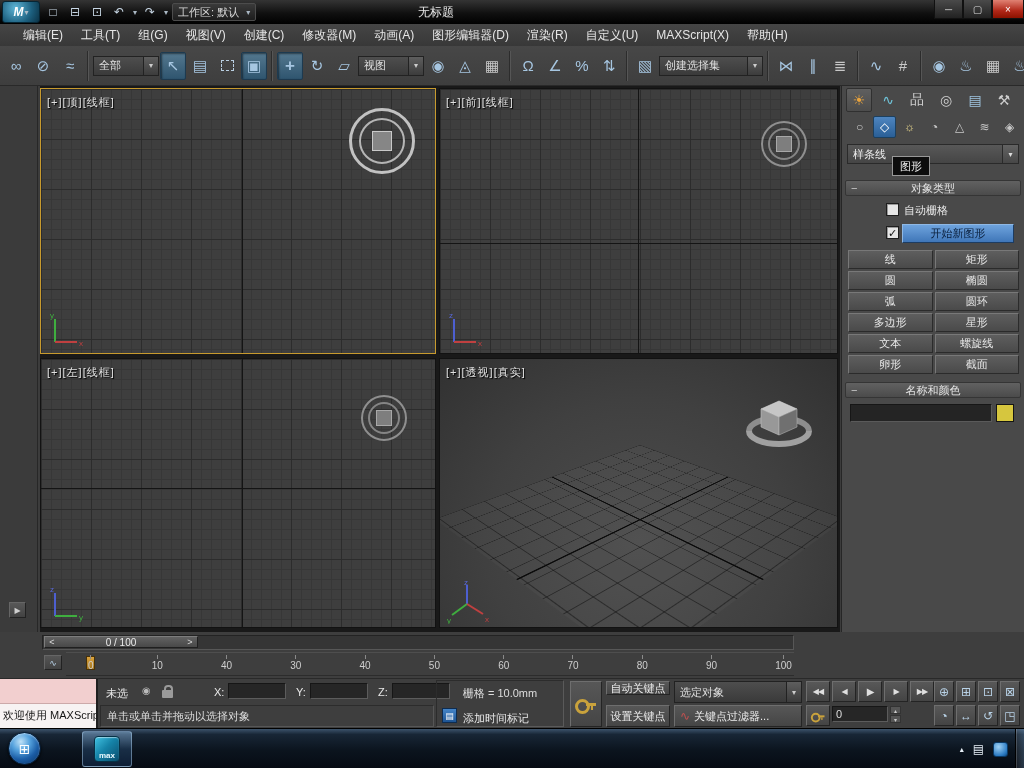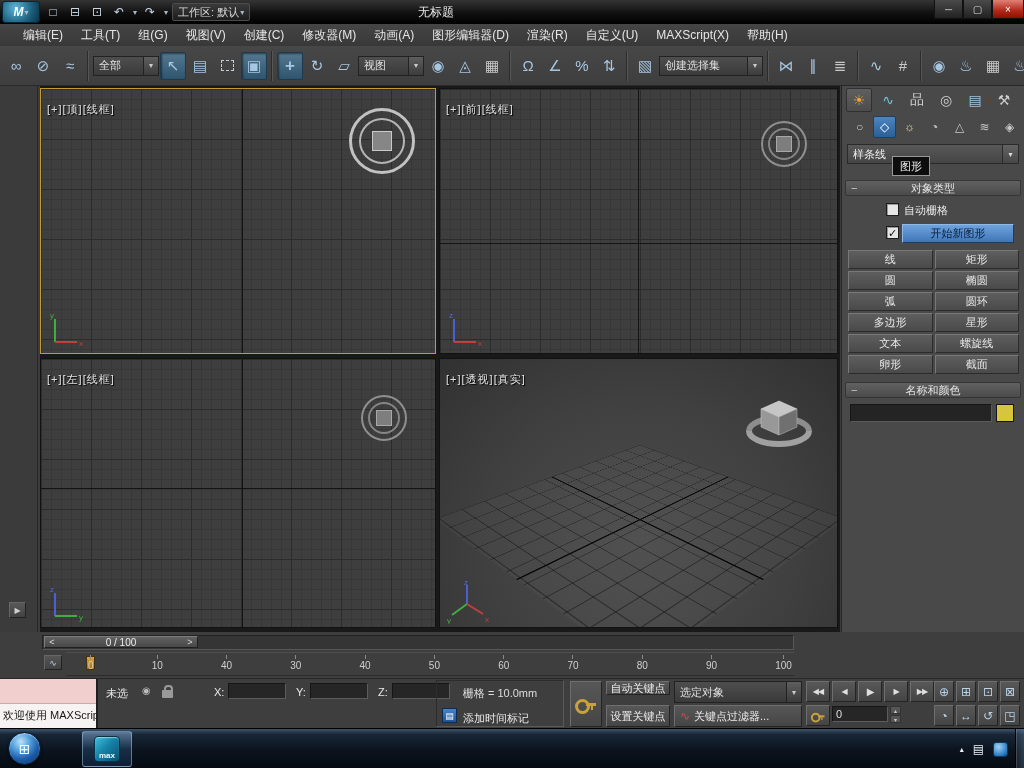--- a/index.html
+++ b/index.html
@@ -2,21 +2,21 @@
 <html><head>
 <meta charset="utf-8">
 <style>
 *{margin:0;padding:0;box-sizing:border-box;font-family:"Liberation Sans","DejaVu Sans",sans-serif;-webkit-user-select:none}
 html,body{width:1024px;height:768px;overflow:hidden;background:#3c3c3c;position:relative;color:#ddd}
 
 .titlebar{position:absolute;left:0;top:0;width:1024px;height:24px;background:linear-gradient(#343434,#101010 55%,#000);display:flex;align-items:center;gap:4px;padding:0 2px;z-index:50}
 .appbtn{width:38px;height:22px;border-radius:3px;background:radial-gradient(circle at 35% 30%,#5fb6d8,#1c5f7e 60%,#0b3246);border:1px solid #062635;display:flex;align-items:center;justify-content:center;color:#fff;font-weight:bold;font-size:12px;font-style:italic}
 .qat{width:18px;height:18px;display:flex;align-items:center;justify-content:center;color:#c9d8e6;font-size:12px}
 .caret{font-size:8px;color:#aab8c4;margin-left:1px}
-.wscombo{height:18px;background:linear-gradient(#3a3a3a,#1d1d1d);border:1px solid #4c4c4c;border-radius:2px;display:flex;align-items:center;padding:0 5px;font-size:11px;color:#d8d8d8;}
+.wscombo{height:18px;background:linear-gradient(#3a3a3a,#1d1d1d);border:1px solid #4c4c4c;border-radius:2px;display:flex;align-items:center;padding:0 5px;font-size:11px;color:#d8d8d8;gap:6px}
 .wtitle{position:absolute;left:418px;top:4px;font-size:12px;color:#e8e8e8}
 .srchwrap{position:absolute;left:572px;top:3px;display:flex;align-items:center;gap:6px}
 .srch{width:178px;height:17px;background:#161616;border:1px solid #3c3c3c;border-radius:2px;color:#bbb;font-size:11px;padding:0 5px}
 .srch::placeholder{color:#8d8d8d}
 .mag{width:14px;height:14px;position:relative}
 .mag::before{content:"";position:absolute;left:2px;top:2px;width:6px;height:6px;border:2px solid #bfcfdd;border-radius:50%}
 .mag::after{content:"";position:absolute;left:9px;top:10px;width:5px;height:2px;background:#bfcfdd;transform:rotate(45deg)}
 .info-ic{width:16px;height:16px;display:flex;align-items:center;justify-content:center;color:#cdd9e4;font-size:11px}
 .winbtns{position:absolute;right:0;top:0;display:flex}
 .wb{width:29px;height:19px;display:flex;align-items:center;justify-content:center;font-size:10px;color:#ddd;background:linear-gradient(#4a4a4a,#222);border:1px solid #111;border-top:none}
@@ -32,21 +32,21 @@
 .sep{width:2px;height:30px;background:linear-gradient(90deg,#2c2c2c 50%,#565656 50%);margin:0 3px;flex:none}
 .combo{height:20px;background:linear-gradient(#4e4e4e,#3a3a3a);border:1px solid #222;display:flex;align-items:center;font-size:11px;color:#e0e0e0;flex:none}
 .combo .cv{flex:1;padding:15px 5px;white-space:nowrap;overflow:hidden}
 .combo .ca{width:15px;height:100%;background:linear-gradient(#5e5e5e,#3c3c3c);border-left:1px solid #222;display:flex;align-items:center;justify-content:center;font-size:8px;color:#ccc}
 .dashbox{width:13px;height:11px;border:1px dashed #b9cfe2}
 
 .vparea{position:absolute;left:40px;top:86px;width:800px;height:546px;background:#191919}
 .vp{position:absolute;background-color:#3e3e3e;overflow:hidden;border:1px solid #121212}
 .vp.gridbg{background-image:linear-gradient(90deg,#2c2c2c 1px,transparent 1px),linear-gradient(#2c2c2c 1px,transparent 1px),linear-gradient(90deg,#373737 1px,transparent 1px),linear-gradient(#373737 1px,transparent 1px);background-size:50px 50px,50px 50px,10px 10px,10px 10px}
 .vp.activevp{border:1px solid #c79a2e}
-.vplabel{position:absolute;left:6px;top:13px;font-size:11px;color:#e2e2e2;z-index:6;text-shadow:1px 1px 1px #000;letter-spacing:1px}
+.vplabel{position:absolute;left:6px;top:6px;font-size:11px;color:#e2e2e2;z-index:6;text-shadow:1px 1px 1px #000;letter-spacing:1px}
 .axv{position:absolute;top:0;bottom:0;width:1px;background:#141414;z-index:1}
 .axh{position:absolute;left:0;right:0;height:1px;background:#141414;z-index:1}
 .circ{position:absolute;border-radius:50%;z-index:3}
 .sqobj{position:absolute;z-index:4;background:#868686;border:1px solid #c9c9c9}
 .tripod{position:absolute;left:5px;bottom:3px;z-index:6}
 .persp{background:radial-gradient(ellipse at 50% 68%,#4d4d4d 0%,#404040 55%,#313131 100%)}
 .pplane{position:absolute;left:55px;top:15px;width:290px;height:290px;transform:perspective(520px) rotateX(61deg) rotateZ(45deg);background-color:rgba(150,150,150,.05);background-image:linear-gradient(90deg,rgba(16,16,16,.55) 1px,transparent 1px),linear-gradient(rgba(16,16,16,.55) 1px,transparent 1px);background-size:26px 26px;z-index:1}
 .pcv{position:absolute;left:50%;top:0;bottom:0;width:2px;background:#0c0c0c}
 .pch{position:absolute;top:50%;left:0;right:0;height:2px;background:#0c0c0c}
 
@@ -446,20 +446,23 @@
   <span style="position:absolute;left:142px;top:6px;color:#bbb;font-size:10px">◉</span>
   <span class="lock" style="left:162px;top:11px"></span>
 
   <span class="cplabel" style="left:214px;top:7px">X:</span>
   <input class="sfield" style="left: 228px; top: 4px; width: 58px; color: rgb(221, 221, 221); font-size: 11px;">
   <span class="cplabel" style="left:296px;top:7px">Y:</span>
   <input class="sfield" style="left: 310px; top: 4px; width: 58px; color: rgb(221, 221, 221); font-size: 11px;">
   <span class="cplabel" style="left:378px;top:7px">Z:</span>
   <input class="sfield" style="left: 392px; top: 4px; width: 58px; color: rgb(221, 221, 221); font-size: 11px;">
 
+  <div style="position:absolute;left:100px;top:26px;width:334px;height:22px;border:1px solid #2c2c2c;border-bottom-color:#565656;border-right-color:#565656;display:flex;align-items:center;padding:0 6px">
+    <span>单击或单击并拖动以选择对象</span>
+  </div>
 
   <div class="gridpanel">
     <div style="text-align:center;padding-top:5px"><span>栅格 = 10.0mm</span></div>
     <span class="tagic">▤</span>
     <span class="cplabel" style="left:26px;top:30px">添加时间标记</span>
   </div>
 
   <div class="stbtn" style="left:570px;top:2px;width:32px;height:46px">
       <span class="keyic">
         <i></i>

